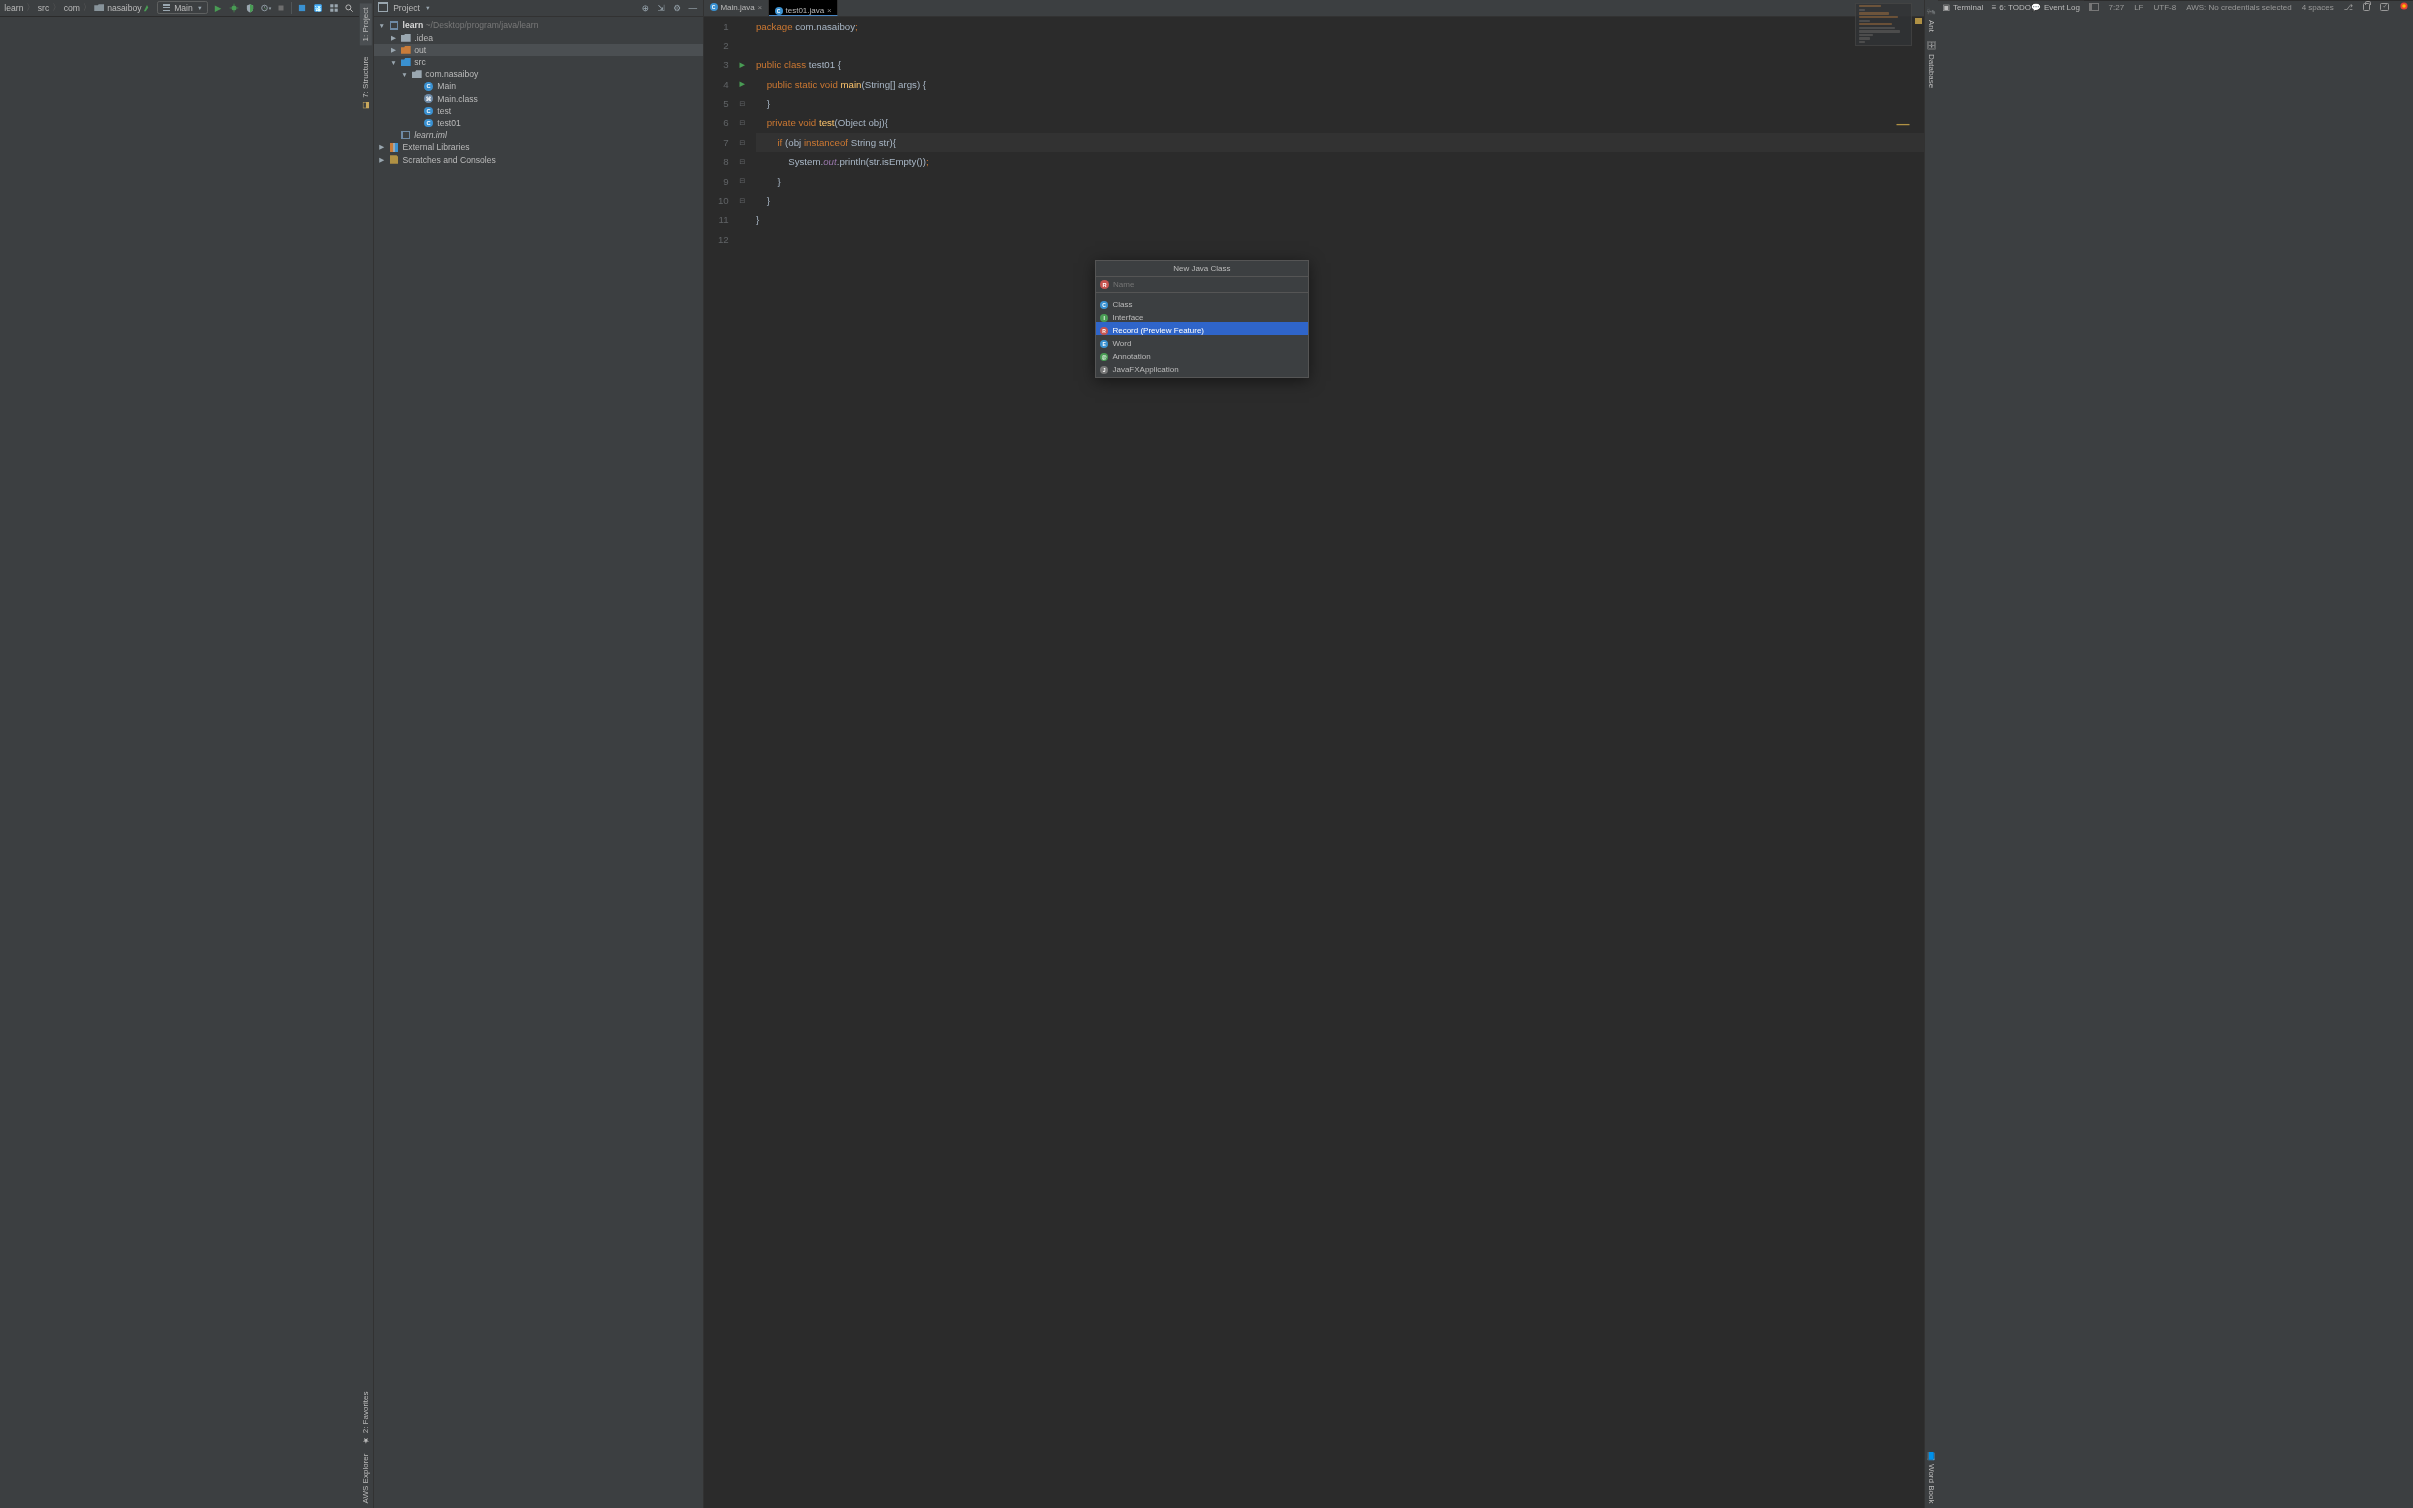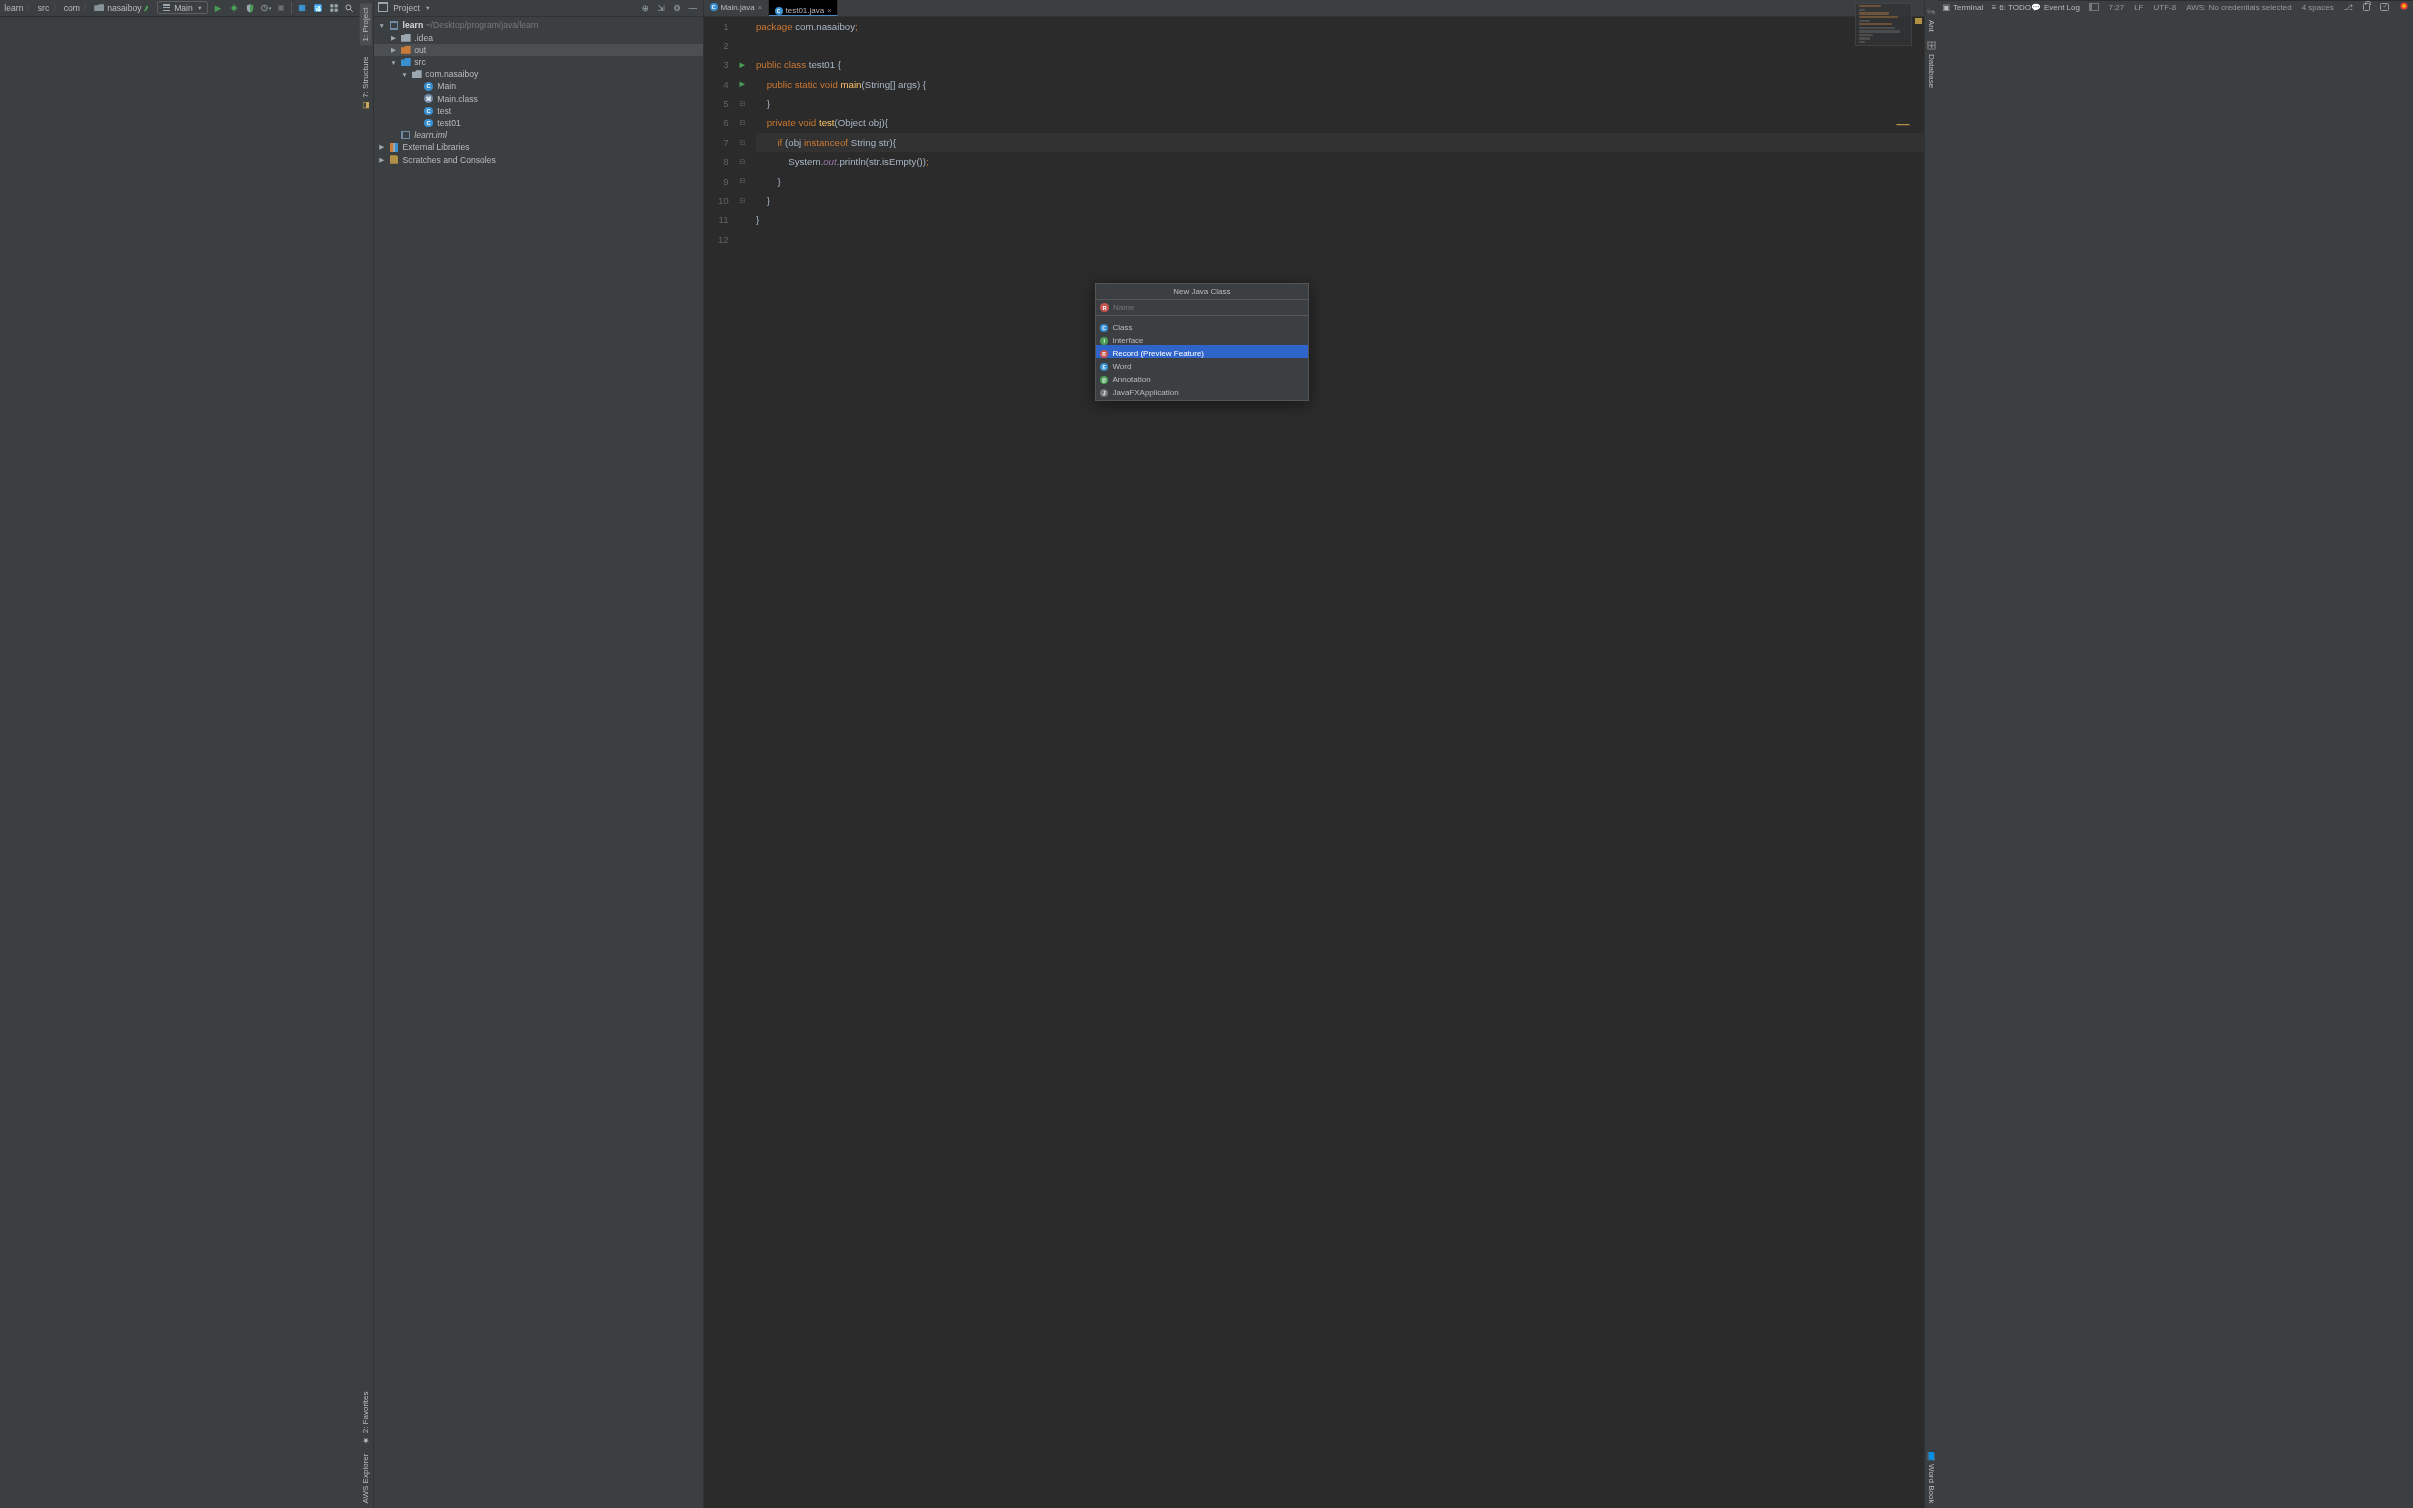--- a/index.html
+++ b/index.html
@@ -83,21 +83,21 @@
 .warn-strip .mk { position:absolute; right:1.4px; width:5.7px; height:2.2px; }
 .mk.y { background:#b09144; }
 .hint-minus { position:absolute; right:14.4px; color:#b09144; font-size:13px; font-weight:bold; }
 
 
 .minimap { position:absolute; top:2.9px; right:11.5px; width:57px; height:43px; background:#313335; border:0.7px solid #444; opacity:.8; }
 .minimap .mm-l { height:2.2px; margin:1.4px 2.9px; background:#555; border-radius:0.7px; }
 .minimap .mm-l.k { background:#7a5a3a; }
 
 
-.popup { position:absolute; left:391px; top:260px; width:214px; background:#3c3f41; border:0.7px solid #555; box-shadow:0 2.9px 14.4px rgba(0,0,0,.5);margin-top:23px; }
+.popup { position:absolute; left:391px; top:260px; width:214px; background:#3c3f41; border:0.7px solid #555; box-shadow:0 2.9px 14.4px rgba(0,0,0,.5); }
 .popup .ptitle { height:16px; display:flex; align-items:center; justify-content:center; color:#bbb; background:#3c3f41; border-bottom:0.7px solid #555; font-size:8px; }
 .popup .pname { height:16px; display:flex; align-items:center; gap:4.3px; padding:0 4.3px; border-bottom:0.7px solid #555; }
 .popup .pname input { flex:1; background:transparent; border:none; color:#bbb; font-size:8px; outline:none; }
 .popup .plist { padding:2.9px 0; }
 .popup .pitem { height:13px; display:flex; align-items:flex-end; gap:4.3px; padding:0 4.3px; cursor:pointer; font-size:8px; }
 .popup .pitem.sel { background:#2f65ca; color:#fff; }
 
 
 .bottombar { height:14.4px; background:#3c3f41; border-top:0.7px solid #323232; display:flex; align-items:center; justify-content:space-between; padding:0 4.3px; font-size:8px; }
 .bottombar .bl, .bottombar .br { display:flex; align-items:center; gap:8.6px; }

